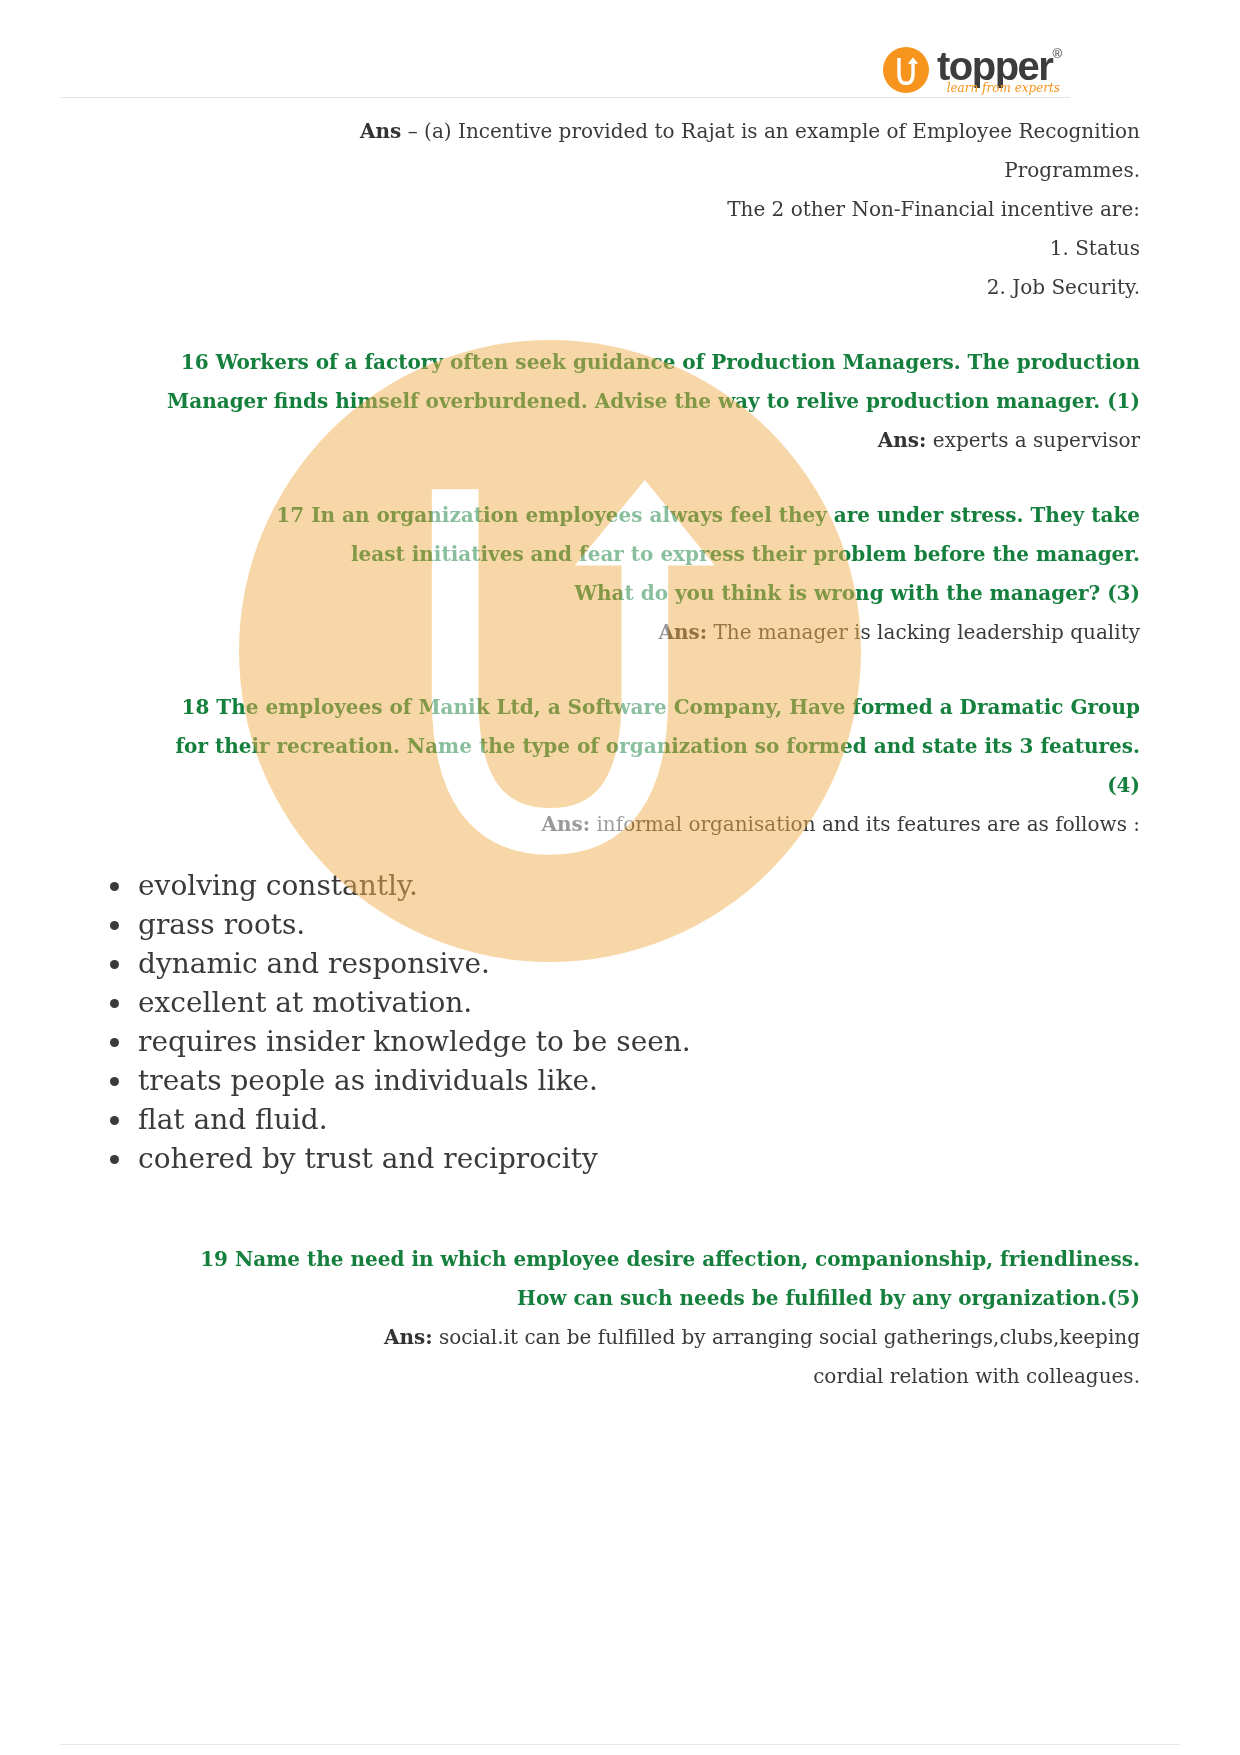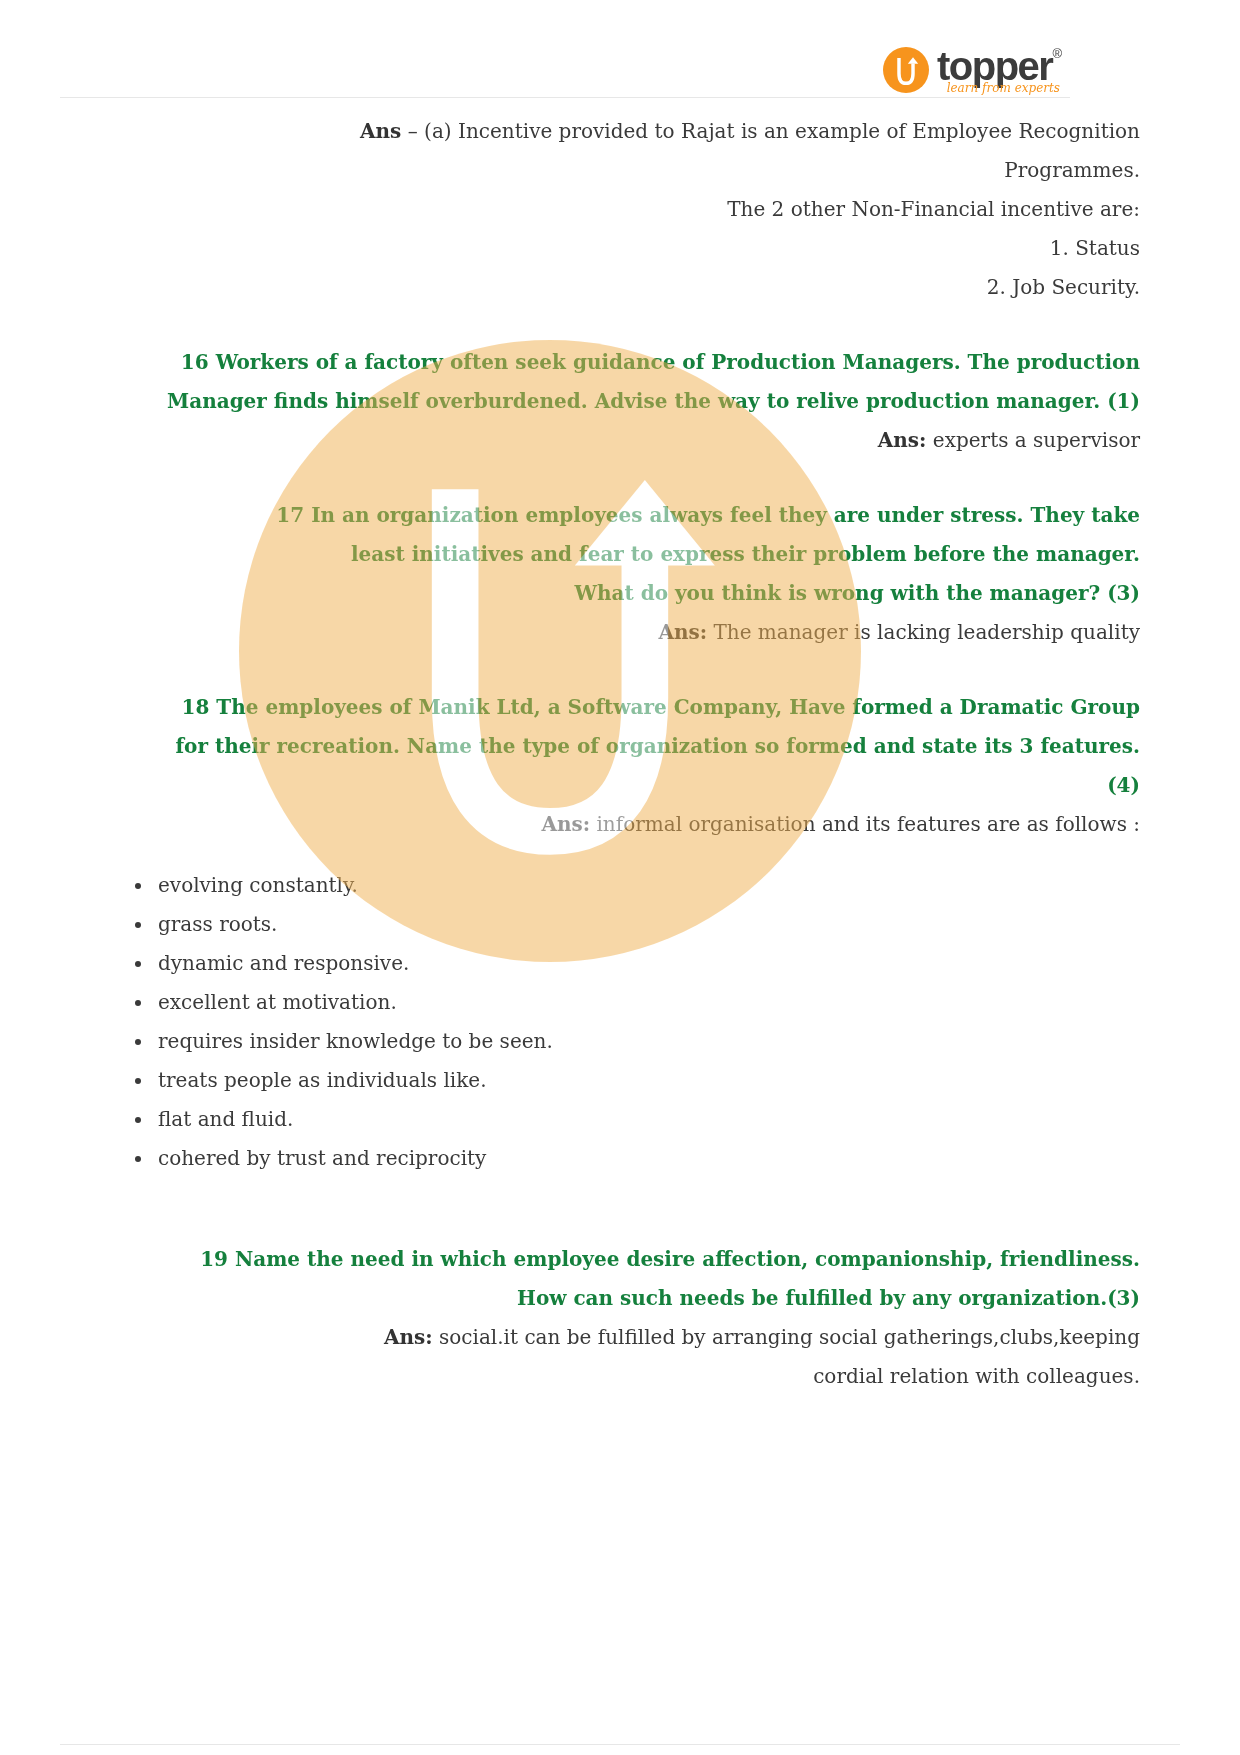--- a/index.html
+++ b/index.html
@@ -46,21 +46,21 @@
     white-space: nowrap;
   }
 
   
   main { position: absolute; top: 112px; left: 60px; width: 1080px; z-index: 1; }
   .para { white-space: pre-line; font-size: 20px; line-height: 39px; text-align: right; }
   .q { font-weight: bold; color: #15803d; }
   .ans-label { font-weight: bold; color: #333333; }
   .block { margin-bottom: 36px; }
   ul.features { margin: 22px 0 62px 0; padding-left: 74px; }
-  ul.features li { font-size: 20px; line-height: 39px; padding-left: 4px; margin-left: 20px; }
+  ul.features li { font-size: 28px; line-height: 39px; padding-left: 4px; }
 
   
   .watermark {
     position: absolute;
     left: 239px;
     top: 340px;
     width: 622px;
     height: 622px;
     opacity: 0.5;
     z-index: 2;
@@ -124,21 +124,21 @@
         <li>excellent at motivation.</li>
         <li>requires insider knowledge to be seen.</li>
         <li>treats people as individuals like.</li>
         <li>flat and fluid.</li>
         <li>cohered by trust and reciprocity</li>
       </ul>
     </section>
 
     <section class="block">
       <p class="para q">19 Name the need in which employee desire affection, companionship, friendliness.
-How can such needs be fulfilled by any organization.(3)</p>
+How can such needs be fulfilled by any organization.(5)</p>
       <p class="para"><span class="ans-label">Ans:</span><span> social.it can be fulfilled by arranging social gatherings,clubs,keeping
 cordial relation with colleagues.</span></p>
     </section>
 
   </main>
 
   <div class="watermark">
     <svg viewBox="0 0 200 200" xmlns="http://www.w3.org/2000/svg">
       <circle cx="100" cy="100" r="100" fill="#f1b151"></circle>
       <path d="M69.5,48 L69.5,115 Q69.5,158 100,158 Q130.5,158 130.5,115 L130.5,72" fill="none" stroke="#ffffff" stroke-width="15"></path>

